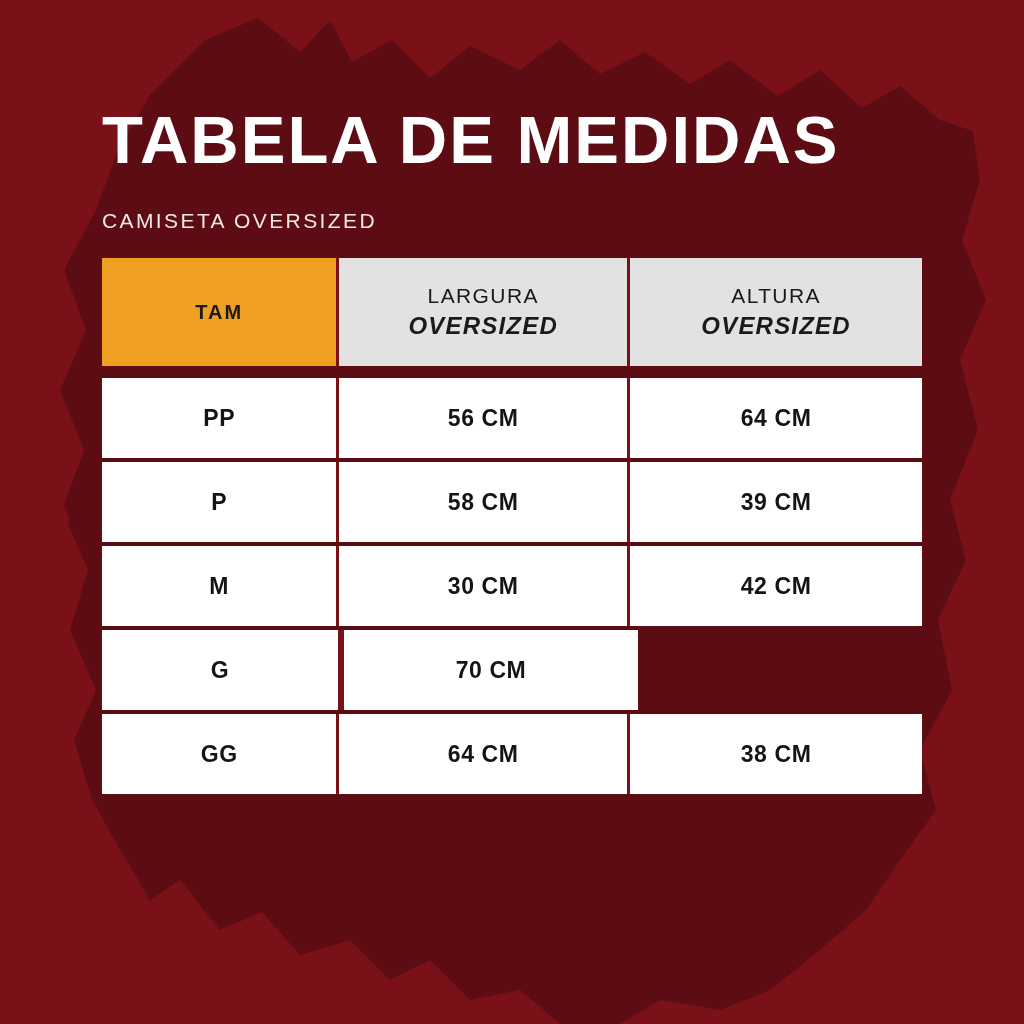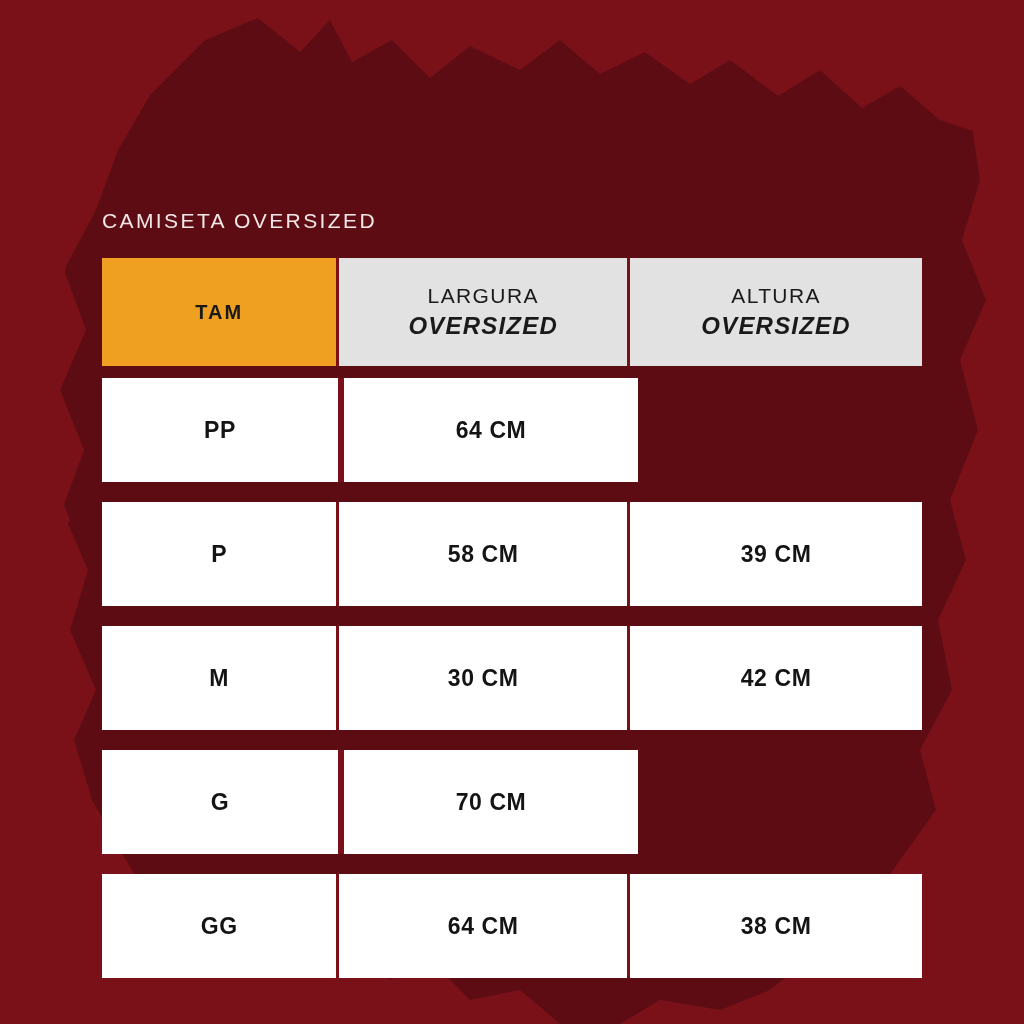--- a/index.html
+++ b/index.html
@@ -100,22 +100,22 @@
     font-weight: bold;
     font-style: italic;
     letter-spacing: 1.2px;
   }
   .head-sep {
     width: 3px;
     background: #7a1119;
   }
 
   .body-row {
-    height: 104px;
-    margin-bottom: 20px;
+    height: 80px;
+    margin-bottom: 4px;
   }
   .data-cell {
     background: #ffffff;
     color: #141414;
     font-size: 23px;
     font-weight: bold;
     letter-spacing: 0.6px;
   }
   .cell-sep {
     width: 3px;
@@ -146,20 +146,21 @@
   <path fill="#7a1119" d="
     M 940 120 L 1000 140 L 1024 120 L 1024 0 L 900 0 L 860 40 Z"></path>
   <path fill="#7a1119" d="
     M 0 0 L 0 180 L 60 160 L 120 120 L 160 60 L 150 0 Z"></path>
   <path fill="#7a1119" d="
     M 1024 1024 L 1024 760 L 980 800 L 960 880 L 920 940 L 880 1024 Z"></path>
 </svg>
 
 <div id="content">
 
+  <div class="title">TABELA DE MEDIDAS</div>
   <div class="subtitle">CAMISETA OVERSIZED</div>
 
   <div class="table">
 
     <div class="row head-row">
       <div class="cell c-tam head-tam">TAM</div>
       <div class="head-sep"></div>
       <div class="cell c-larg head-meas">
         <span class="m1">LARGURA</span>
         <span class="m2">OVERSIZED</span>
@@ -167,20 +168,21 @@
       <div class="head-sep"></div>
       <div class="cell c-alt head-meas">
         <span class="m1">ALTURA</span>
         <span class="m2">OVERSIZED</span>
       </div>
     </div>
 
     <div class="row body-row">
       <div class="cell c-tam data-cell">PP</div>
       <div class="cell-sep"></div>
+      <div class="cell c-larg data-cell">56 CM</div>
       <div class="cell-sep"></div>
       <div class="cell c-alt data-cell">64 CM</div>
     </div>
 
     <div class="row body-row">
       <div class="cell c-tam data-cell">P</div>
       <div class="cell-sep"></div>
       <div class="cell c-larg data-cell">58 CM</div>
       <div class="cell-sep"></div>
       <div class="cell c-alt data-cell">39 CM</div>

